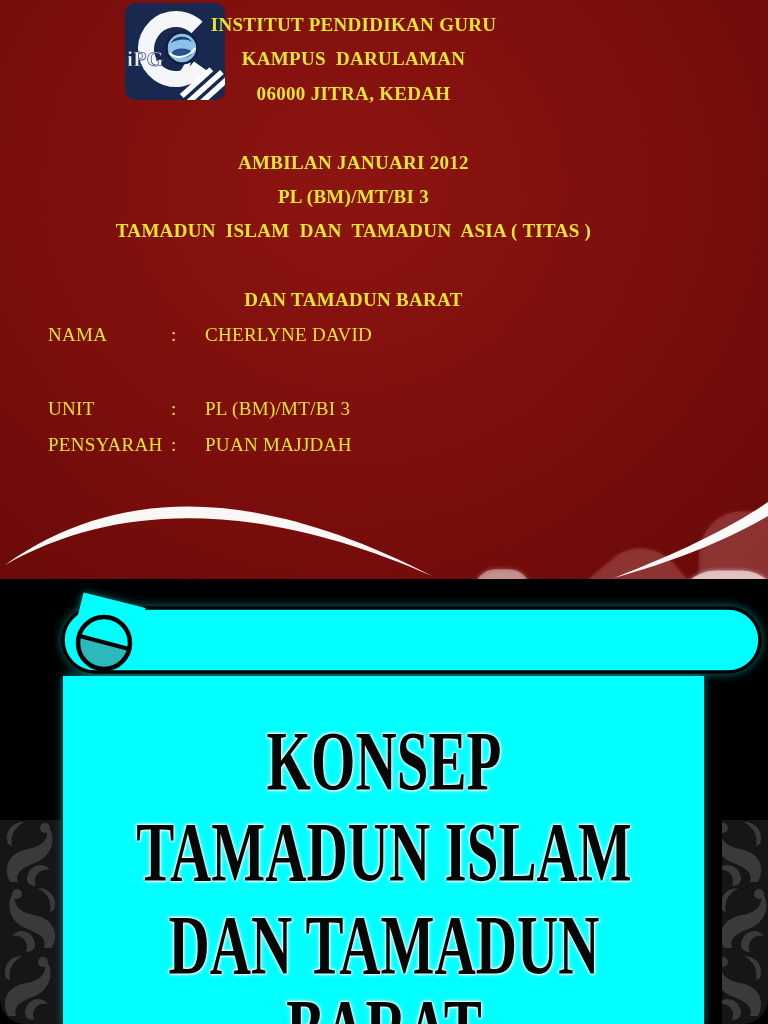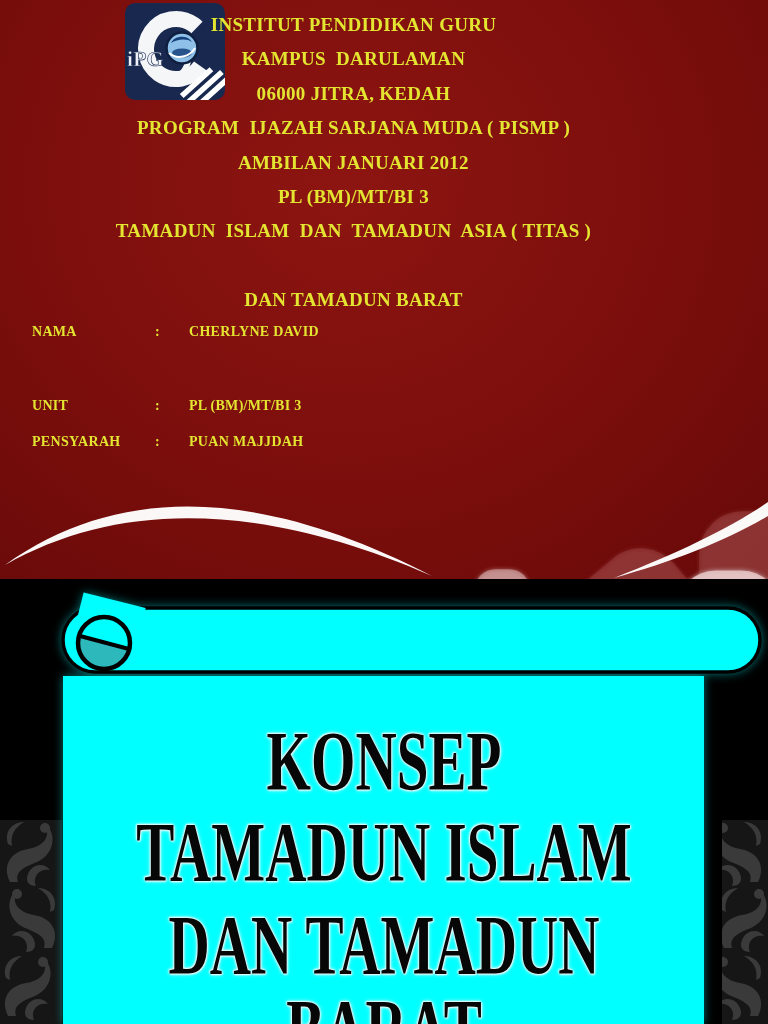--- a/index.html
+++ b/index.html
@@ -6,28 +6,28 @@
   #stage{position:relative;width:768px;height:1024px;overflow:hidden;background:#000;
          font-family:"Liberation Serif", serif;}
 
   
   .slide1{position:absolute;left:0;top:0;width:768px;height:579px;overflow:hidden;
           background:radial-gradient(ellipse at 45% 32%, #8d1511 0%, #7b0e0c 55%, #670a09 100%);}
   .decor{position:absolute;left:0;top:0;width:768px;height:579px;}
   .logo{position:absolute;left:125px;top:3px;width:100px;height:97px;}
   .hline{position:absolute;left:0;width:707px;text-align:center;white-space:pre;
          color:#e3e531;font-weight:bold;font-size:19px;letter-spacing:.3px;}
-  .drow{position:absolute;left:32px;width:700px;height:26px;color:#e3e531;
-        font-weight:bold;font-size:14px;letter-spacing:.3px;}
+  .drow{position:absolute;left:48px;width:700px;height:26px;color:#e3e531;
+        font-weight:normal;font-size:19px;letter-spacing:.3px;}
   .dlabel{position:absolute;left:0;top:0;white-space:pre;}
   .dsep{position:absolute;left:123px;top:0;}
   .dvalue{position:absolute;left:157px;top:0;white-space:pre;}
 
   
-  .slide2{position:absolute;left:0;top:579px;width:768px;height:445px;overflow:hidden;background:#000;}
+  .slide2{position:absolute;left:0;top:579px;width:768px;height:445px;overflow:hidden;background:#000;border-radius:25px;}
   .scroll-svg{position:absolute;left:0;top:0;width:768px;height:445px;
               filter:drop-shadow(0 0 5px rgba(0,255,255,.45));}
   .damask{position:absolute;top:241px;height:204px;}
   .damask.left{left:0;width:62px;}
   .damask.right{right:0;width:46px;}
   .tline{position:absolute;left:0;width:768px;text-align:center;
          font-family:"Liberation Serif", serif;font-weight:bold;font-size:84px;line-height:100px;
          color:#070707;transform:scaleX(.68);white-space:pre;
          text-shadow:0 0 3px #f2ffff, 0 0 7px #cfeeee, 1px 1px 2px #ffffff, -1px -1px 2px #e8ffff;}
 </style>
@@ -107,21 +107,20 @@
           <rect x="56" y="76" width="40" height="5.5"></rect>
           <rect x="56" y="85" width="46" height="5.5"></rect>
           <rect x="56" y="94" width="52" height="5.5"></rect>
         </g>
       </g>
     </svg>
 
     <div class="hline" style="top:14px">INSTITUT PENDIDIKAN GURU</div>
     <div class="hline" style="top:48px">KAMPUS  DARULAMAN</div>
     <div class="hline" style="top:83px">06000 JITRA, KEDAH</div>
-    <div class="hline" style="top:117px">PROGRAM  IJAZAH SARJANA MUDA ( PISMP )</div>
     <div class="hline" style="top:152px">AMBILAN JANUARI 2012</div>
     <div class="hline" style="top:186px">PL (BM)/MT/BI 3</div>
     <div class="hline" style="top:220px">TAMADUN  ISLAM  DAN  TAMADUN  ASIA ( TITAS )</div>
     <div class="hline" style="top:289px">DAN TAMADUN BARAT</div>
 
     <div class="drow" style="top:324px">
       <span class="dlabel">NAMA</span>
       <span class="dsep">:</span>
       <span class="dvalue">CHERLYNE DAVID</span>
     </div>

